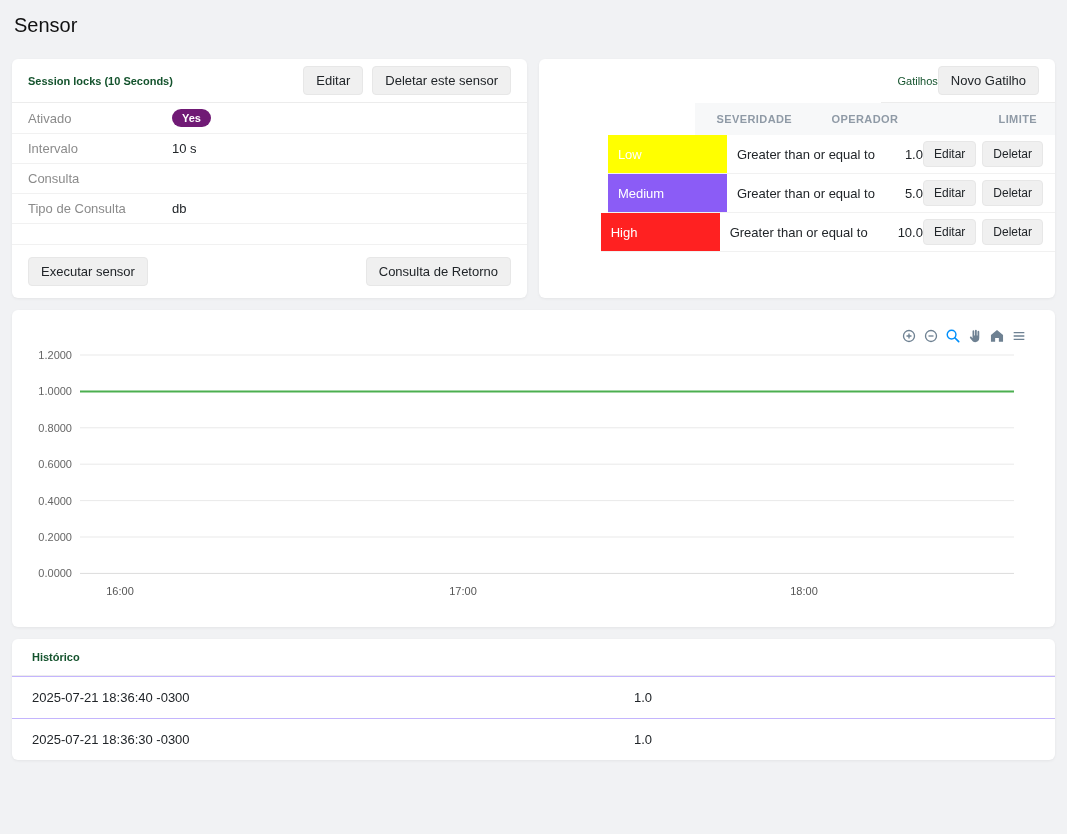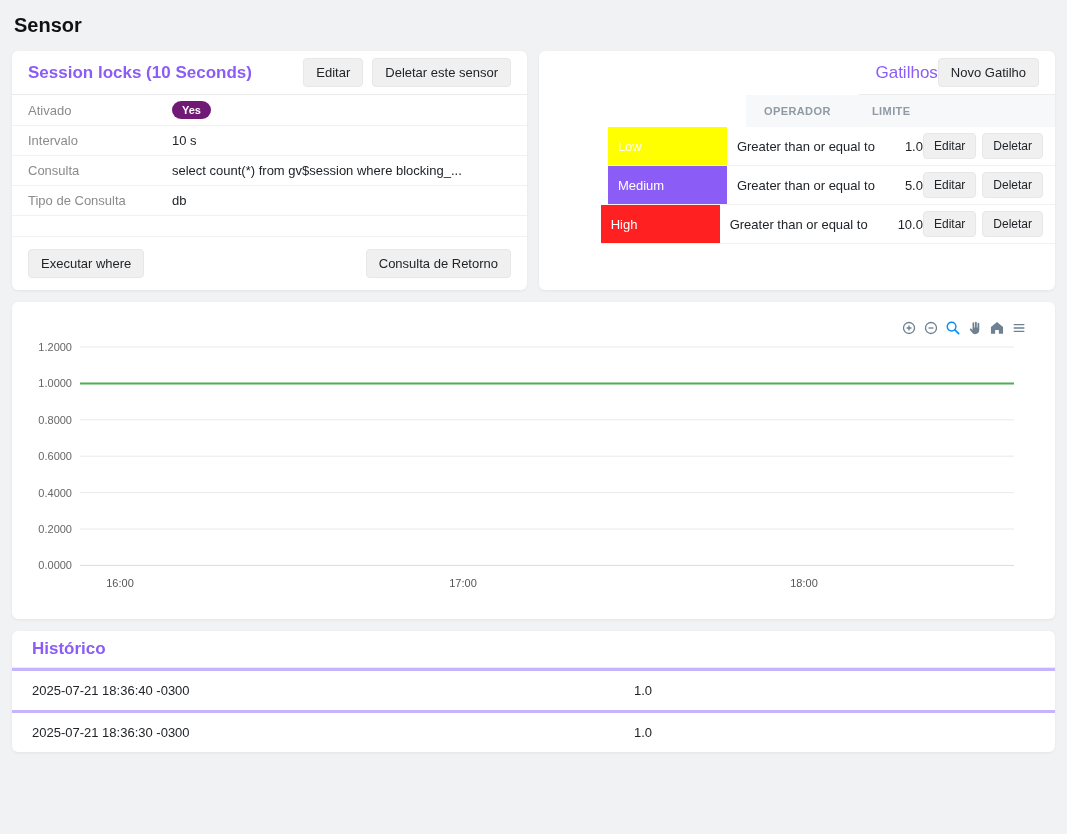--- a/index.html
+++ b/index.html
@@ -5,38 +5,38 @@
 <style>
   * { box-sizing: border-box; margin: 0; padding: 0; }
   html, body { width: 1067px; height: 834px; overflow: hidden; }
   body {
     background: #f1f2f4;
     font-family: "Liberation Sans", sans-serif;
     color: #212529;
     font-size: 13px;
   }
   .page { padding: 12px; }
-  .page-title { font-size: 20px; font-weight: 700; color: #111; margin: 2px 0 14px 2px; }
+  .page-title { font-size: 20px; font-weight: 400; color: #111; margin: 2px 0 22px 2px; }
 
   .card {
     background: #fff;
     border-radius: 6px;
     box-shadow: 0 1px 3px rgba(0,0,0,0.06);
   }
   .top-row { display: flex; gap: 12px; margin-bottom: 12px; align-items: stretch; }
   .sensor-card { width: 515px; flex: none; display: flex; flex-direction: column; }
   .triggers-card { flex: 1; display: flex; flex-direction: column; align-items: flex-end; }
 
   .card-header {
     display: flex; align-items: center; justify-content: space-between;
     padding: 7px 16px; min-height: 43px;
     border-bottom: 1px solid #ececec;
   }
   .card-header.wide { padding-left: 20px; min-height: 37px; }
-  .card-title { font-size: 17px; font-weight: 700; color: #8b5cf6; }
+  .card-title { font-size: 11px; font-weight: 700; color: #14532d; }
   .card-title.regular { font-weight: 400; }
 
   .btn {
     background: #f0f0f0; border: 1px solid #e7e7e7; border-radius: 4px;
     padding: 6px 12px; font-size: 13px; font-family: inherit; color: #212529;
     cursor: pointer; white-space: nowrap;
   }
   .btn-sm { padding: 5px 10px; font-size: 12px; }
   .btn-group { display: flex; gap: 9px; }
 
@@ -93,21 +93,21 @@
     grid-template-columns: 602px 230px 1fr;
     align-items: center;
     padding: 0 20px;
   }
   .history-head {
     background: #f7f8f9;
     font-size: 11px; font-weight: 700; letter-spacing: .4px;
     color: #8f9aa6; text-transform: uppercase;
   }
   .history-head > div { padding: 10px 0; }
-  .history-row { min-height: 42px; border-top: 3px solid #c4b5fd; font-size: 13px; }
+  .history-row { min-height: 42px; border-top: 1px solid #c4b5fd; font-size: 13px; }
 </style>
 </head>
 <body>
 
 <div class="page">
   <h1 class="page-title">Sensor</h1>
 
   <div class="top-row">
 
     <section class="card sensor-card">
@@ -122,41 +122,41 @@
       <div class="field-row">
         <span class="field-label">Ativado</span>
         <span class="badge" style="background: #701a75;">Yes</span>
       </div>
       <div class="field-row">
         <span class="field-label">Intervalo</span>
         <span class="field-value">10 s</span>
       </div>
       <div class="field-row">
         <span class="field-label">Consulta</span>
-        <span class="field-value">select count(*) from gv$session where blocking_...</span>
       </div>
       <div class="field-row">
         <span class="field-label">Tipo de Consulta</span>
         <span class="field-value">db</span>
       </div>
       <div class="empty-row"></div>
 
       <footer class="sensor-footer">
-        <button class="btn">Executar where</button>
+        <button class="btn">Executar sensor</button>
         <button class="btn">Consulta de Retorno</button>
       </footer>
     </section>
 
     <section class="card triggers-card">
       <header class="card-header">
         <span class="card-title regular">Gatilhos</span>
         <button class="btn">Novo Gatilho</button>
       </header>
 
       <div class="trigger-head">
+        <div class="th-sev">SEVERIDADE</div>
         <div class="th-op">OPERADOR</div>
         <div class="th-lim">LIMITE</div>
         <div></div>
       </div>
 
       <div class="trigger-row">
         <div class="sev-cell" style="background: rgb(255, 255, 0);">Low</div>
         <div class="op-cell">Greater than or equal to</div>
         <div>1.0</div>
         <div class="actions-cell">

